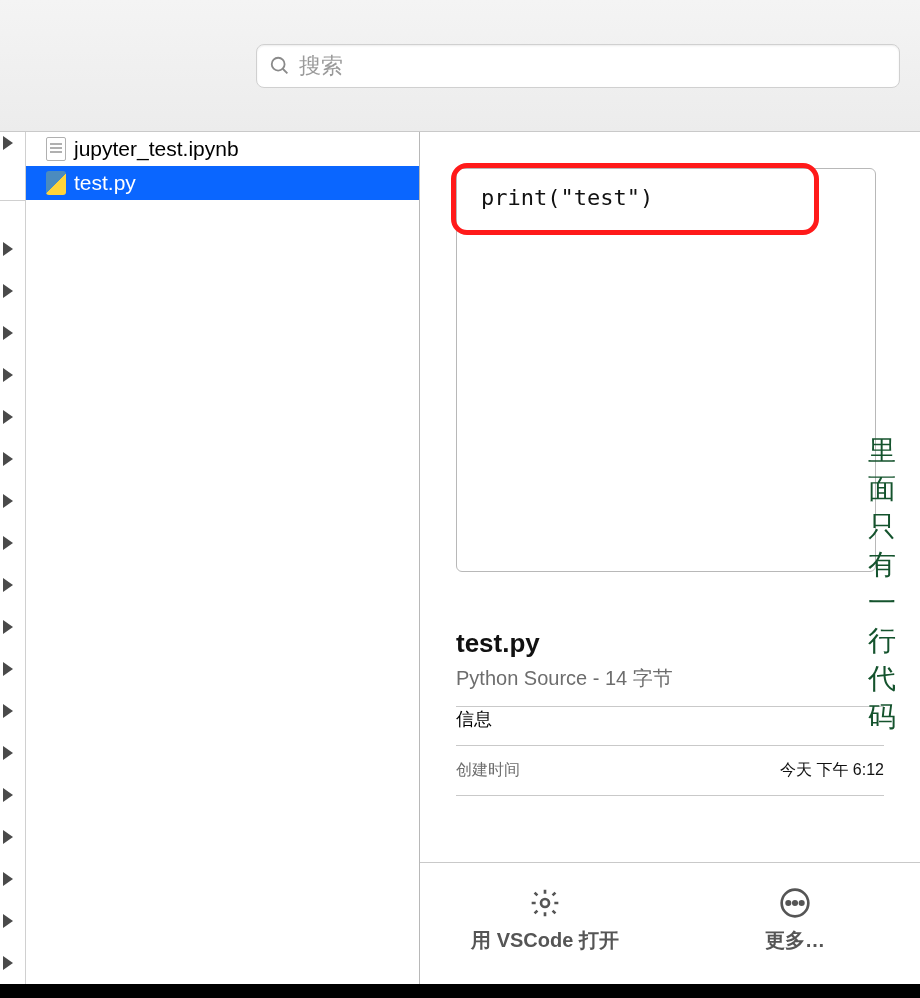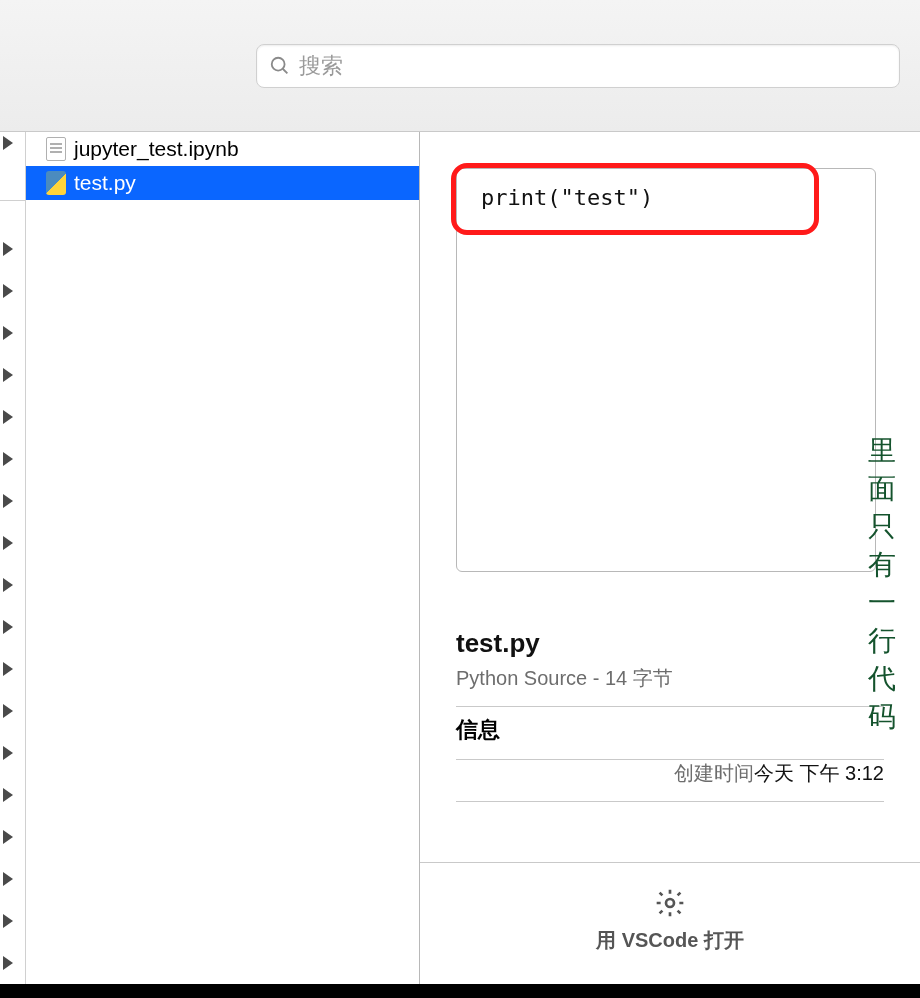--- a/index.html
+++ b/index.html
@@ -66,22 +66,22 @@
     position:absolute; top:-6px; left:-6px; width:368px; height:72px;
     border:5px solid #ff1a1a; border-radius:16px;
     pointer-events:none;
   }
   .annot { position:absolute; top:300px; left:448px; font-size:28px; color:#14532d; font-weight:500; letter-spacing:1px; }
 
   .meta { margin-top:56px; }
   .fname { font-size:26px; font-weight:700; color:#111; }
   .fdesc { font-size:20px; color:#6d6d6d; margin-top:6px; }
   .hr { height:1px; background:#c9c9c9; margin-top:14px; }
-  .sect { font-size:22px; font-weight:700; margin-top:8px; }
-  .kv { display:flex; justify-content:flex-end; font-size:20px; }
+  .sect { font-size:18px; font-weight:400; margin-top:0; }
+  .kv { display:flex; justify-content:space-between; font-size:16px; margin-top:14px; }
   .kv .k { color:#6d6d6d; }
   .kv .v { color:#111; }
 
   .actionbar {
     position:absolute; left:0; right:0; bottom:0; height:146px;
     border-top:1px solid #c9c9c9;
     display:flex; justify-content:space-around; align-items:flex-start;
     padding-top:24px;
     background:#fff;
     font-weight:bold;
@@ -148,30 +148,39 @@
     <div class="annot">里面只有一行代码</div>
 
     <div class="meta">
       <div class="fname">test.py</div>
       <div class="fdesc">Python Source - 14 字节</div>
       <div class="hr"></div>
       <div class="sect">信息</div>
       <div class="hr"></div>
       <div class="kv">
         <span class="k">创建时间</span>
-        <span class="v">今天 下午 3:12</span>
+        <span class="v">今天 下午 6:12</span>
       </div>
       <div class="hr"></div>
     </div>
 
     <div class="actionbar">
       <div class="action">
         <svg viewBox="0 0 24 24">
             <circle cx="12" cy="12" r="3"></circle>
             <path d="M12 2v3M12 19v3M4.2 4.2l2.1 2.1M17.7 17.7l2.1 2.1M2 12h3M19 12h3M4.2 19.8l2.1-2.1M17.7 6.3l2.1-2.1"></path>
           </svg>
         <span>用 VSCode 打开</span>
       </div>
+      <div class="action">
+        <svg viewBox="0 0 24 24">
+            <circle cx="12" cy="12" r="10"></circle>
+            <circle cx="7" cy="12" r="1.3" fill="#555"></circle>
+            <circle cx="12" cy="12" r="1.3" fill="#555"></circle>
+            <circle cx="17" cy="12" r="1.3" fill="#555"></circle>
+          </svg>
+        <span>更多…</span>
+      </div>
     </div>
   </div>
 </div>
 
 <div class="dock-shadow"></div>
 
 </body></html>

